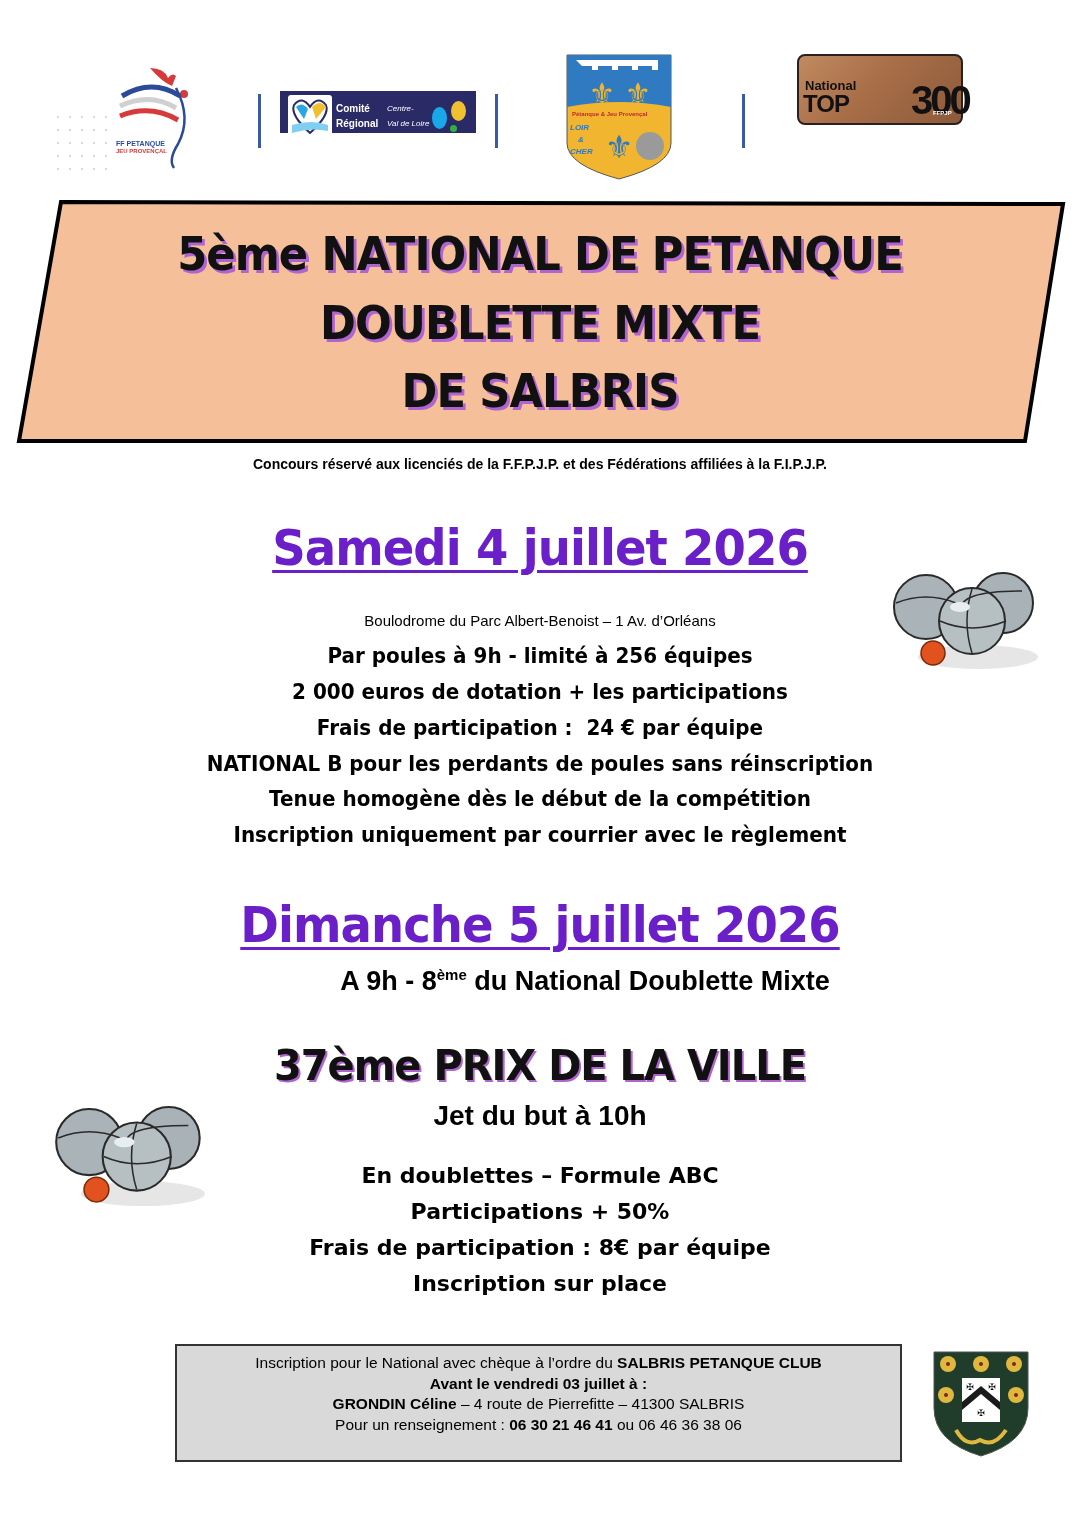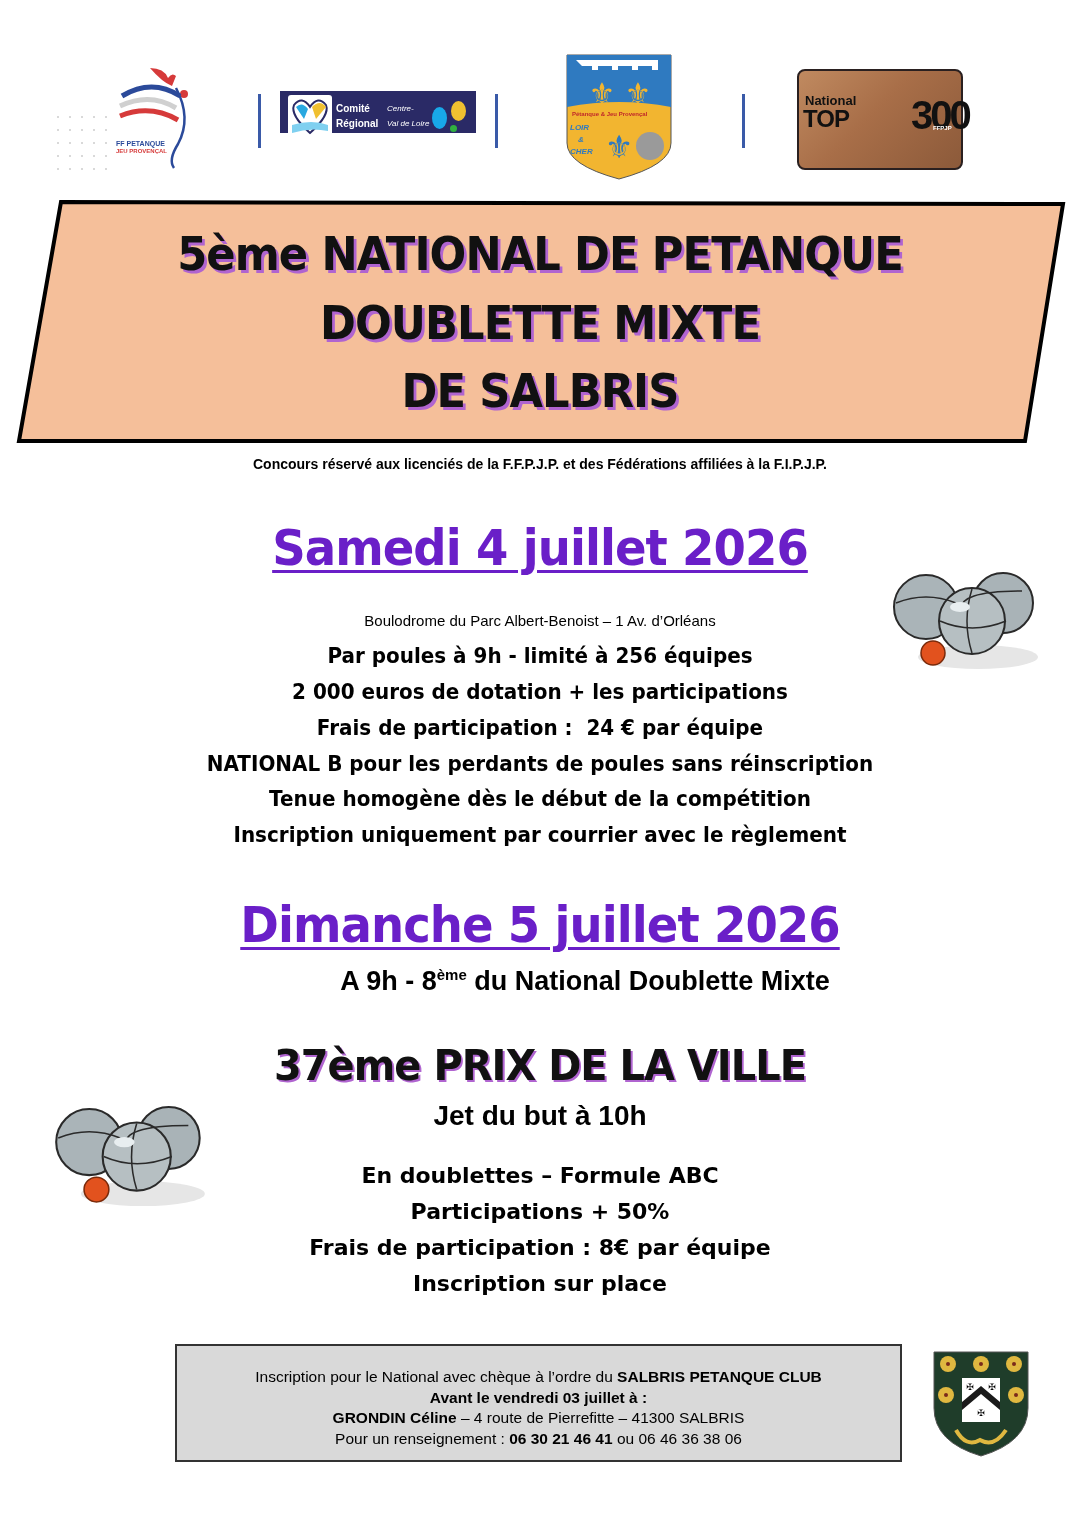--- a/index.html
+++ b/index.html
@@ -6,21 +6,21 @@
   body { width: 1080px; height: 1527px; position: relative; overflow: hidden; font-family: "Liberation Sans", sans-serif; color: #000; }
   .abs { position: absolute; }
   .center-text { position: absolute; left: 0; width: 1080px; text-align: center; }
 
   
   .vsep { position: absolute; width: 3px; background: #3a5aa8; }
   .comite { position: absolute; left: 280px; top: 91px; width: 196px; height: 42px; background: #2a2a66; }
   .comite .heart-box { position: absolute; left: 8px; top: 4px; width: 44px; height: 47px; background: #fff; border-radius: 3px; }
   .comite .t1 { position: absolute; left: 56px; top: 10px; font-size: 10px; font-weight: bold; color: #fff; line-height: 15px; }
   .comite .t2 { position: absolute; left: 107px; top: 10px; font-size: 8px; font-style: italic; color: #fff; line-height: 15px; }
-  .top300 { position: absolute; left: 797px; top: 69px; width: 166px; height: 101px; border-radius: 8px; background: linear-gradient(135deg, #c08a60 0%, #a86e48 45%, #8c5a3a 100%); border: 2px solid #2a2020; box-sizing: border-box; }
+  .top300 { position: absolute; left: 797px; top: 54px; width: 166px; height: 71px; border-radius: 8px; background: linear-gradient(135deg, #c08a60 0%, #a86e48 45%, #8c5a3a 100%); border: 2px solid #2a2020; box-sizing: border-box; }
   .top300 .nat { position: absolute; left: 6px; top: 22px; font-size: 13px; font-weight: bold; color: #111; }
   .top300 .top { position: absolute; left: 4px; top: 34px; font-size: 24px; font-weight: bold; color: #111; letter-spacing: -1px; }
   .top300 .num { position: absolute; left: 68px; top: 22px; font-size: 40px; font-weight: bold; color: #111; letter-spacing: -3px; margin-left: 44px; }
   .top300 .ffp { position: absolute; left: 134px; top: 54px; font-size: 6px; font-weight: bold; color: #fff; }
 
   
   .banner-title { position: absolute; left: 0; width: 1080px; text-align: center; font-family: "DejaVu Sans", sans-serif; font-weight: bold; font-size: 47px; color: #111; text-shadow: 3px 3px 0 #b064d0; letter-spacing: -1px; transform: scaleX(0.92); transform-origin: 540px 0; }
   .subnote { font-size: 14px; font-weight: bold; }
 
   .date-title { position: absolute; left: 0; width: 1080px; text-align: center; font-family: "DejaVu Sans", sans-serif; font-weight: bold; color: #6a1fc8; font-size: 49px; text-decoration: underline; text-decoration-thickness: 3px; text-underline-offset: 5px; letter-spacing: -1px; transform: scaleX(0.95); transform-origin: 540px 0; }
@@ -29,21 +29,21 @@
   .info-line { font-size: 23px; font-weight: bold; line-height: 36px; transform: scaleX(0.95); }
 
   .sun-sub { font-size: 27px; font-weight: bold; padding-left: 45px; }
   .sun-sub sup { font-size: 15px; }
 
   .prix-title { position: absolute; left: 0; width: 1080px; text-align: center; font-family: "DejaVu Sans", sans-serif; font-weight: bold; font-size: 42px; color: #111; text-shadow: 2px 2px 0 #b064d0; letter-spacing: -1px; transform: scaleX(0.95); transform-origin: 540px 0; }
   .jet { font-size: 28px; font-weight: bold; }
 
   .prix-line { font-family: "DejaVu Sans", sans-serif; font-size: 22px; font-weight: bold; line-height: 36px; }
 
-  .footer-box { position: absolute; left: 175px; top: 1344px; width: 727px; height: 118px; background: #d9d9d9; border: 2px solid #333; box-sizing: border-box; text-align: center; font-size: 15.5px; line-height: 20.5px; padding-top: 21px; }
+  .footer-box { position: absolute; left: 175px; top: 1344px; width: 727px; height: 118px; background: #d9d9d9; border: 2px solid #333; box-sizing: border-box; text-align: center; font-size: 15.5px; line-height: 20.5px; padding-top: 7px; }
   .footer-box b { font-weight: bold; }
 </style>
 </head>
 <body>
 
 <div class="abs" style="left:50px;top:62px;width:160px;height:110px;">
   <svg width="160" height="110" viewBox="0 0 160 110">
     <g fill="#ccc">
       <circle cx="8" cy="55" r="1"></circle>
         <circle cx="20" cy="55" r="1"></circle>

